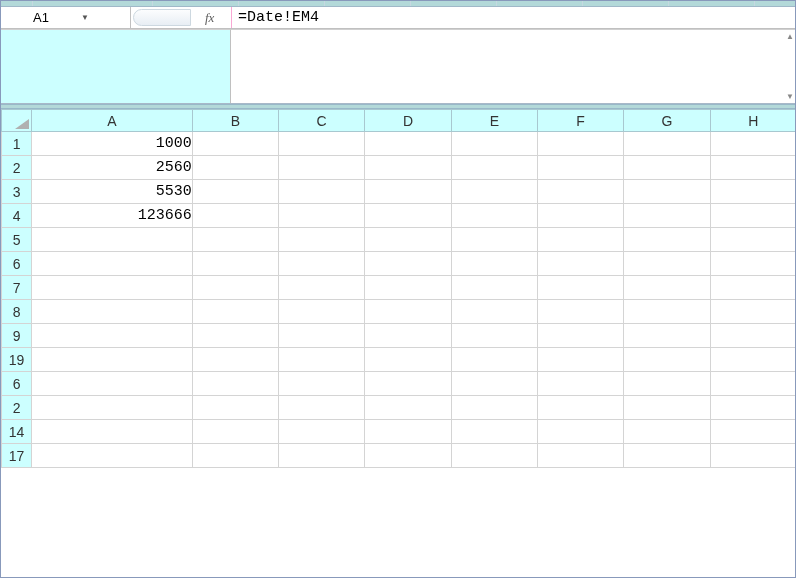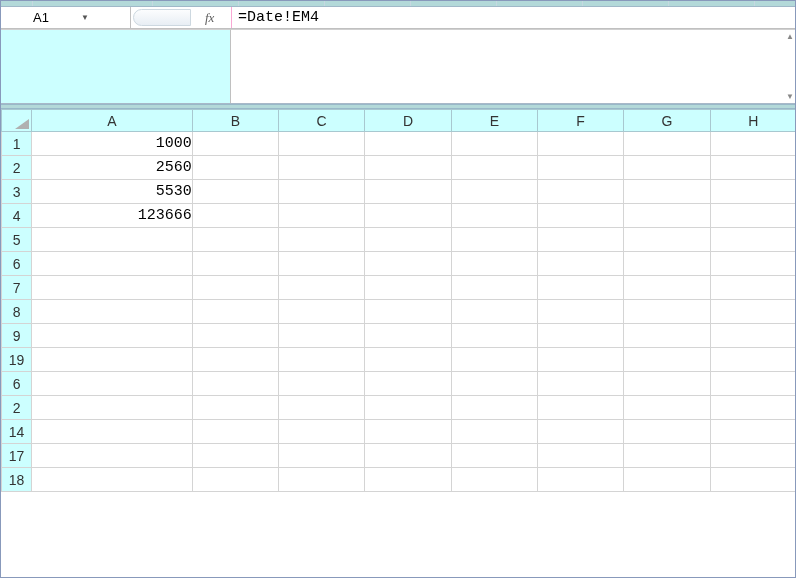--- a/index.html
+++ b/index.html
@@ -408,26 +408,15 @@
           <td class="rowhdr">17</td>
           <td class="cell"></td>
           <td class="cell"></td>
           <td class="cell"></td>
           <td class="cell"></td>
           <td class="cell"></td>
           <td class="cell"></td>
           <td class="cell"></td>
           <td class="cell"></td>
         </tr>
-        <tr>
-          <td class="rowhdr">18</td>
-          <td class="cell"></td>
-          <td class="cell"></td>
-          <td class="cell"></td>
-          <td class="cell"></td>
-          <td class="cell"></td>
-          <td class="cell"></td>
-          <td class="cell"></td>
-          <td class="cell"></td>
-        </tr>
       </tbody>
   </table>
 </div>
 
 </body></html>

